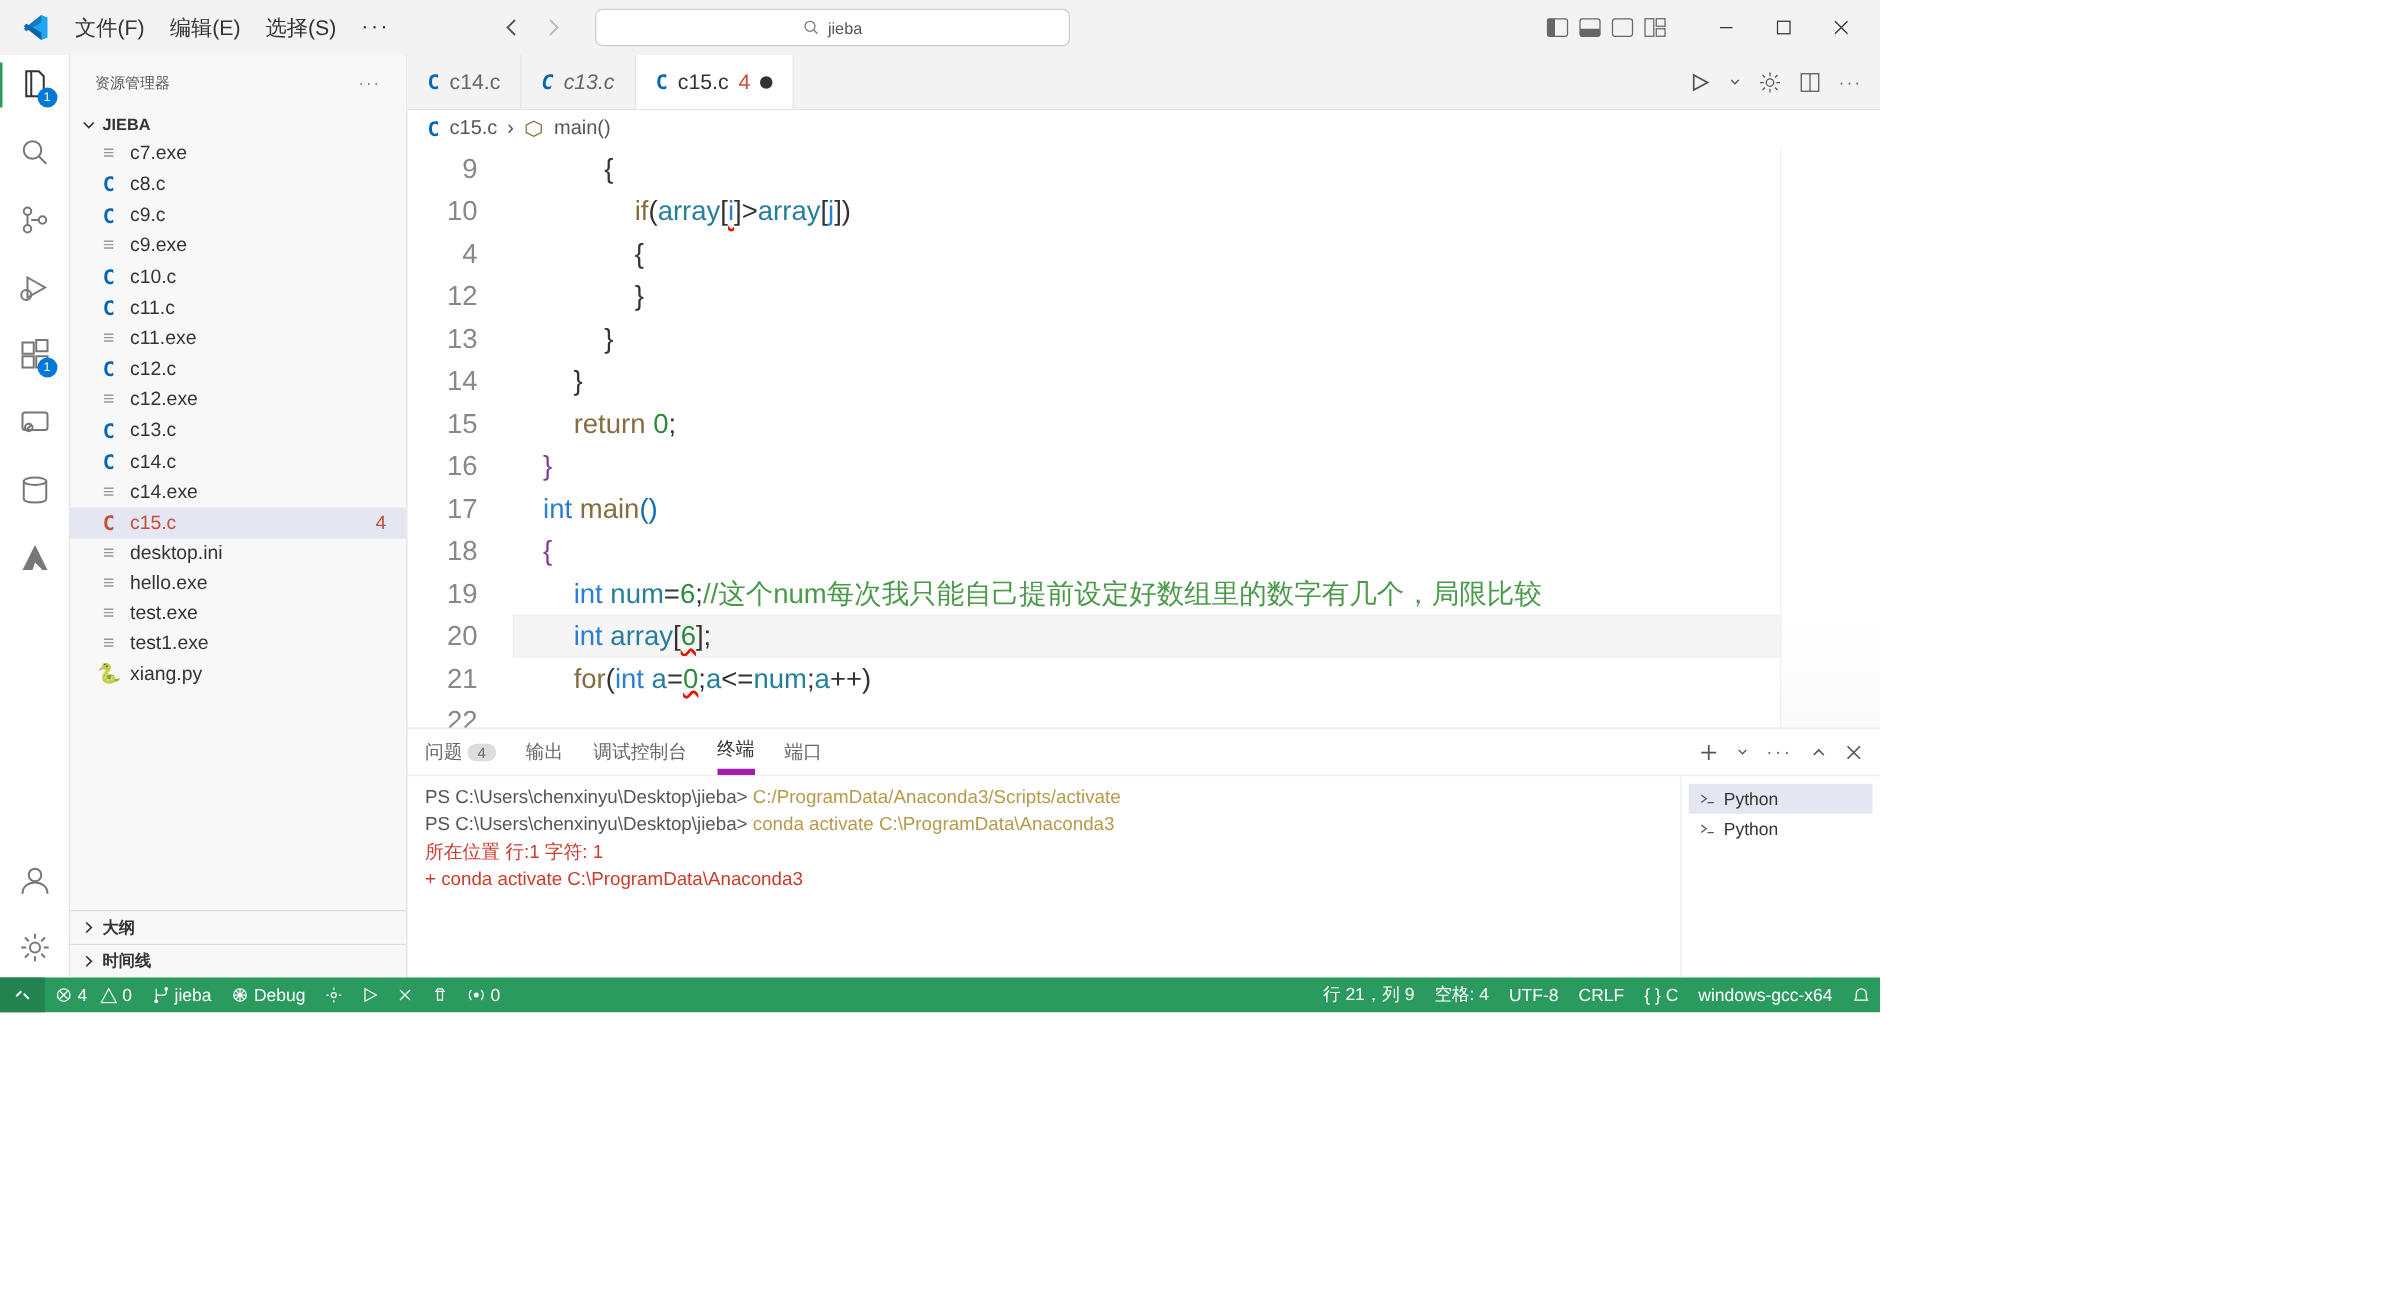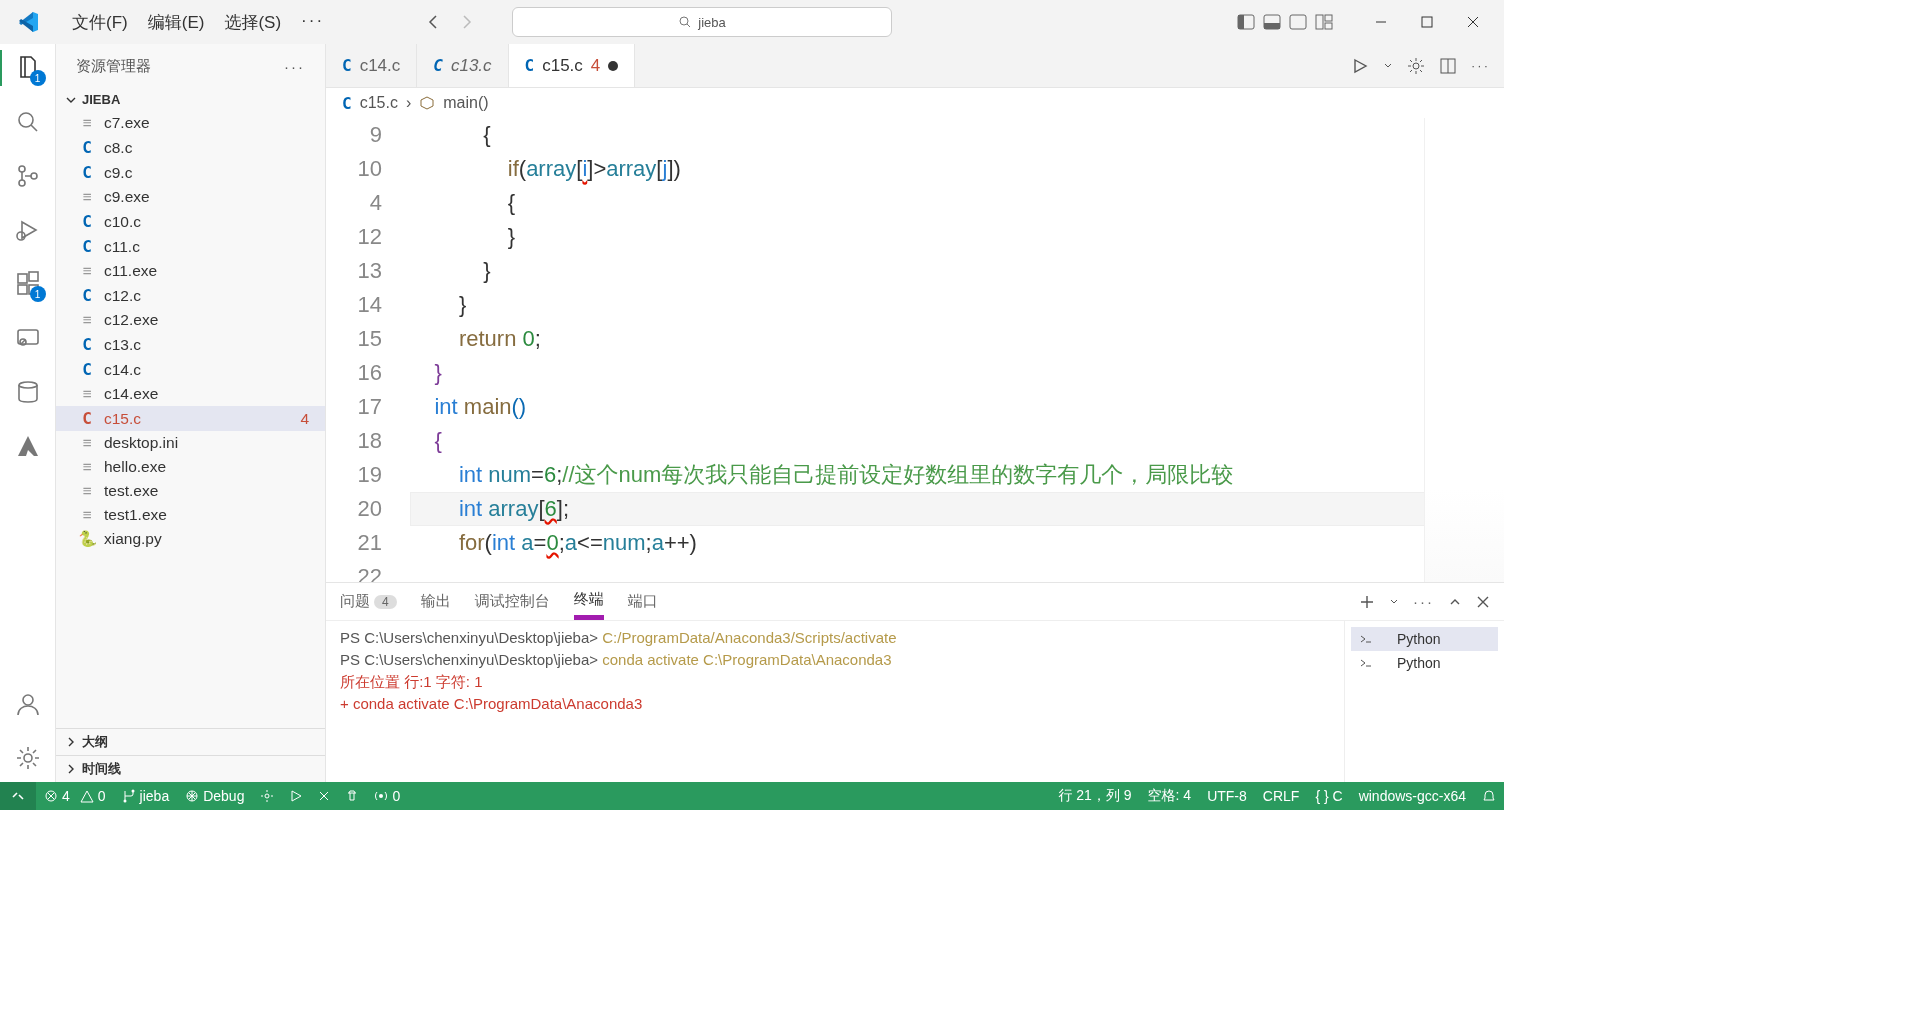--- a/index.html
+++ b/index.html
@@ -1,37 +1,37 @@
 <!DOCTYPE html>
 <html><head>
 <meta charset="utf-8">
 <style>
 *{margin:0;padding:0;box-sizing:border-box;font-family:"Segoe UI","Microsoft YaHei",sans-serif;}
 body{width:1504px;height:810px;background:#fff;overflow:hidden;display:flex;flex-direction:column;font-size:13px;color:#333;}
-.titlebar{height:44px;background:#f3f3f3;display:flex;align-items:center;padding:0 8px;gap:12px;}
+.titlebar{height:44px;background:#f3f3f3;display:flex;align-items:center;padding:0 8px;}
 .titlebar .vslogo{width:24px;height:24px;margin:0 8px;}
 .titlebar .menus{display:flex;gap:4px;margin-left:4px;}
 .titlebar .menus span{padding:4px 8px;cursor:pointer;font-size:17px;color:#333;}
 .titlebar .menus span.dots{letter-spacing:2px;}
 .titlebar .nav{display:flex;gap:12px;margin-left:80px;align-items:center;}
 .titlebar .nav svg{cursor:pointer;}
 .titlebar .search{flex:0 0 auto;width:380px;height:30px;border:1px solid #ccc;border-radius:6px;background:#fff;display:flex;align-items:center;justify-content:center;margin-left:24px;gap:6px;color:#555;}
 .titlebar .right{margin-left:auto;display:flex;gap:8px;align-items:center;}
 .titlebar .right .seg{display:flex;gap:6px;margin-right:16px;}
 .titlebar .right .wincontrols{display:flex;}
 .titlebar .right .wincontrols div{width:46px;height:44px;display:flex;align-items:center;justify-content:center;}
 .main{flex:1;display:flex;min-height:0;}
 .activitybar{width:56px;background:#fff;border-right:1px solid #e5e5e5;display:flex;flex-direction:column;align-items:center;padding-top:8px;gap:22px;}
 .activitybar .ab-icon{width:32px;height:32px;display:flex;align-items:center;justify-content:center;cursor:pointer;position:relative;color:#777;}
 .activitybar .ab-icon.active{color:#333;}
 .activitybar .ab-icon.active::before{content:"";position:absolute;left:-12px;top:-2px;width:2px;height:36px;background:#2a9a5e;}
 .activitybar .badge{position:absolute;bottom:-2px;right:-2px;background:#0078d4;color:#fff;font-size:10px;border-radius:50%;width:16px;height:16px;display:flex;align-items:center;justify-content:center;}
 .activitybar .bottom{margin-top:auto;margin-bottom:8px;display:flex;flex-direction:column;gap:22px;align-items:center;}
 .sidebar{width:270px;background:#f8f8f8;border-right:1px solid #e5e5e5;display:flex;flex-direction:column;}
-.sidebar .hdr{height:44px;display:flex;align-items:center;padding:0 20px;font-size:15px;color:#555;justify-content:space-between;}
+.sidebar .hdr{height:44px;display:flex;align-items:center;padding:0 20px;font-size:12px;color:#555;justify-content:space-between;}
 .sidebar .hdr .dots{letter-spacing:2px;cursor:pointer;}
 .sidebar .section{display:flex;align-items:center;padding:4px 8px;font-weight:600;font-size:13px;cursor:pointer;}
 .sidebar .section.bordered{border-top:1px solid #ddd;}
 .sidebar .files{flex:1;overflow:auto;}
 .sidebar .file{display:flex;align-items:center;padding:3px 8px 3px 22px;cursor:pointer;font-size:15.5px;color:#333;gap:8px;}
 .sidebar .file.active{background:#e4e6f1;}
 .sidebar .file .err{margin-left:auto;color:#c74e39;padding-right:8px;}
 .sidebar .file.errf span{color:#c74e39;}
 .sidebar .file .f-icon{width:18px;text-align:center;}
 .c-ico{color:#0065b3;font-weight:700;font-size:16px;font-family:Consolas,monospace;}
@@ -66,21 +66,21 @@
 .panel .ptabs .ptab{cursor:pointer;padding:6px 0;}
 .panel .ptabs .ptab.active{color:#333;border-bottom:5px solid #a21caf;}
 .panel .ptabs .pbadge{background:#ddd;border-radius:10px;padding:0 8px;font-size:12px;margin-left:4px;}
 .panel .ptabs .pactions{margin-left:auto;display:flex;gap:14px;align-items:center;}
 .panel .pbody{flex:1;display:flex;}
 .panel .term{flex:1;padding:6px 14px;font-family:Consolas,monospace;font-size:15px;line-height:22px;overflow:hidden;}
 .panel .term .ps{color:#555;}
 .panel .term .cmd{color:#b59a4a;}
 .panel .term .errln{color:#cc3b2f;}
 .panel .termlist{width:160px;border-left:1px solid #eee;padding:6px;}
-.panel .termlist .ti{display:flex;align-items:center;gap:24px;padding:4px 8px;cursor:pointer;font-size:14px;}
+.panel .termlist .ti{display:flex;align-items:center;gap:6px;padding:4px 8px;cursor:pointer;font-size:14px;}
 .panel .termlist .ti.active{background:#e4e6f1;}
 .statusbar{height:28px;background:#2a9a5e;color:#fff;display:flex;align-items:center;font-size:14px;padding:0 0px;}
 .statusbar .remote{background:#228250;height:100%;display:flex;align-items:center;padding:0 10px;}
 .statusbar .sitem{display:flex;align-items:center;gap:4px;padding:0 8px;cursor:pointer;}
 .statusbar .right{margin-left:auto;display:flex;}
 svg{display:block;}
 </style>
 </head>
 <body>
 

